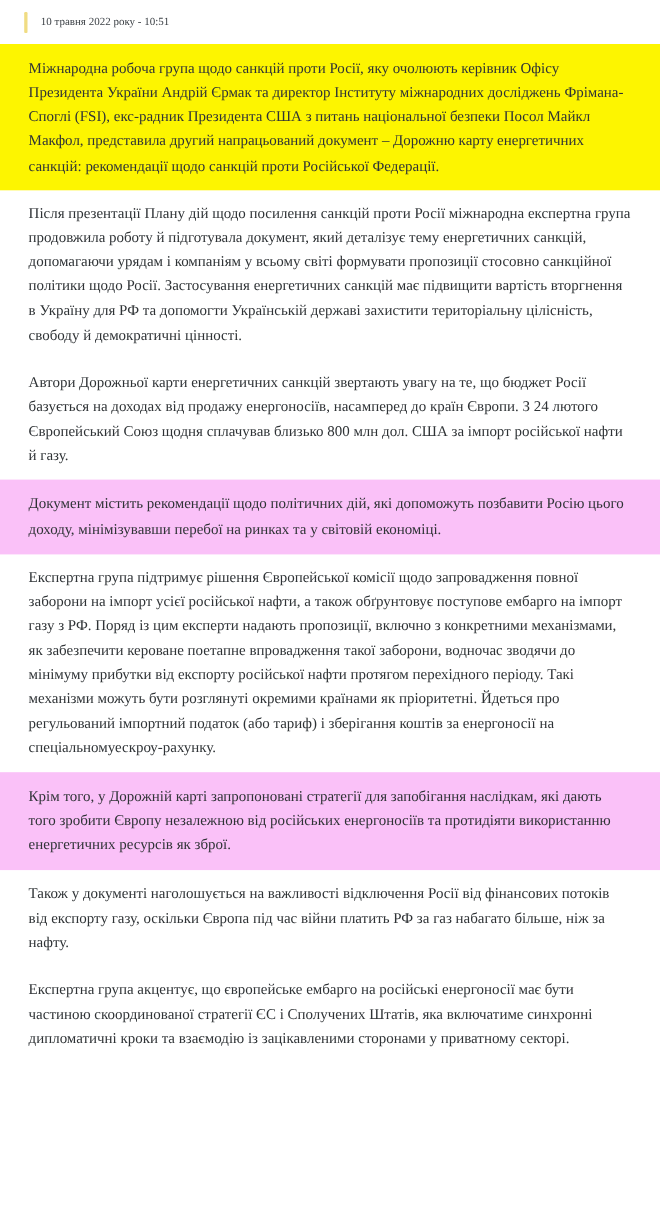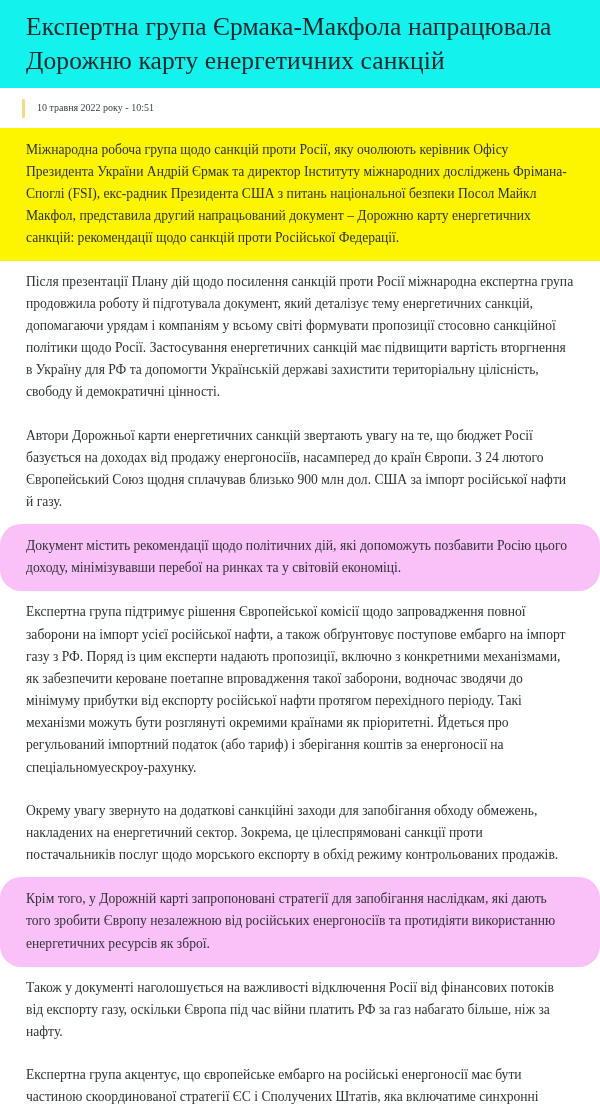--- a/index.html
+++ b/index.html
@@ -75,42 +75,37 @@
     font-family: "Liberation Serif", "DejaVu Serif", serif;
   }
   .para.hl-yellow {
     background: #fdf500;
     padding-top: 11px;
   }
   .para.hl-pink {
     background: #fac1f8;
     padding-top: 11px;
     padding-bottom: 12px;
-    border-radius: 21px;
   }
 </style>
 </head>
 <body>
 
 <div class="page">
 
-  <div class="title-band">
-    <h1 class="article-title">Експертна група Єрмака-Макфола напрацювала Дорожню карту енергетичних санкцій</h1>
-  </div>
 
   <div class="date-row">
     <span class="date-bar"></span>
     <span class="date-text">10 травня 2022 року - 10:51</span>
   </div>
 
   <div class="article-body" id="article-body">
       <p class="para hl-yellow">Міжнародна робоча група щодо санкцій проти Росії, яку очолюють керівник Офісу Президента України Андрій Єрмак та директор Інституту міжнародних досліджень Фрімана-Споглі (FSI), екс-радник Президента США з питань національної безпеки Посол Майкл Макфол, представила другий напрацьований документ – Дорожню карту енергетичних санкцій: рекомендації щодо санкцій проти Російської Федерації.</p>
       <p class="para">Після презентації Плану дій щодо посилення санкцій проти Росії міжнародна експертна група продовжила роботу й підготувала документ, який деталізує тему енергетичних санкцій, допомагаючи урядам і компаніям у всьому світі формувати пропозиції стосовно санкційної політики щодо Росії. Застосування енергетичних санкцій має підвищити вартість вторгнення в Україну для РФ та допомогти Українській державі захистити територіальну цілісність, свободу й демократичні цінності.</p>
-      <p class="para">Автори Дорожньої карти енергетичних санкцій звертають увагу на те, що бюджет Росії базується на доходах від продажу енергоносіїв, насамперед до країн Європи. З 24 лютого Європейський Союз щодня сплачував близько 900 млн дол. США за імпорт російської нафти й газу.</p>
+      <p class="para">Автори Дорожньої карти енергетичних санкцій звертають увагу на те, що бюджет Росії базується на доходах від продажу енергоносіїв, насамперед до країн Європи. З 24 лютого Європейський Союз щодня сплачував близько 800 млн дол. США за імпорт російської нафти й газу.</p>
       <p class="para hl-pink">Документ містить рекомендації щодо політичних дій, які допоможуть позбавити Росію цього доходу, мінімізувавши перебої на ринках та у світовій економіці.</p>
       <p class="para">Експертна група підтримує рішення Європейської комісії щодо запровадження повної заборони на імпорт усієї російської нафти, а також обґрунтовує поступове ембарго на імпорт газу з РФ. Поряд із цим експерти надають пропозиції, включно з конкретними механізмами, як забезпечити кероване поетапне впровадження такої заборони, водночас зводячи до мінімуму прибутки від експорту російської нафти протягом перехідного періоду. Такі механізми можуть бути розглянуті окремими країнами як пріоритетні. Йдеться про регульований імпортний податок (або тариф) і зберігання коштів за енергоносії на спеціальномуескроу-рахунку.</p>
-      <p class="para">Окрему увагу звернуто на додаткові санкційні заходи для запобігання обходу обмежень, накладених на енергетичний сектор. Зокрема, це цілеспрямовані санкції проти постачальників послуг щодо морського експорту в обхід режиму контрольованих продажів.</p>
       <p class="para hl-pink">Крім того, у Дорожній карті запропоновані стратегії для запобігання наслідкам, які дають того зробити Європу незалежною від російських енергоносіїв та протидіяти використанню енергетичних ресурсів як зброї.</p>
       <p class="para">Також у документі наголошується на важливості відключення Росії від фінансових потоків від експорту газу, оскільки Європа під час війни платить РФ за газ набагато більше, ніж за нафту.</p>
       <p class="para">Експертна група акцентує, що європейське ембарго на російські енергоносії має бути частиною скоординованої стратегії ЄС і Сполучених Штатів, яка включатиме синхронні дипломатичні кроки та взаємодію із зацікавленими сторонами у приватному секторі.</p>
     </div>
 
 </div>
 
 </body></html>

